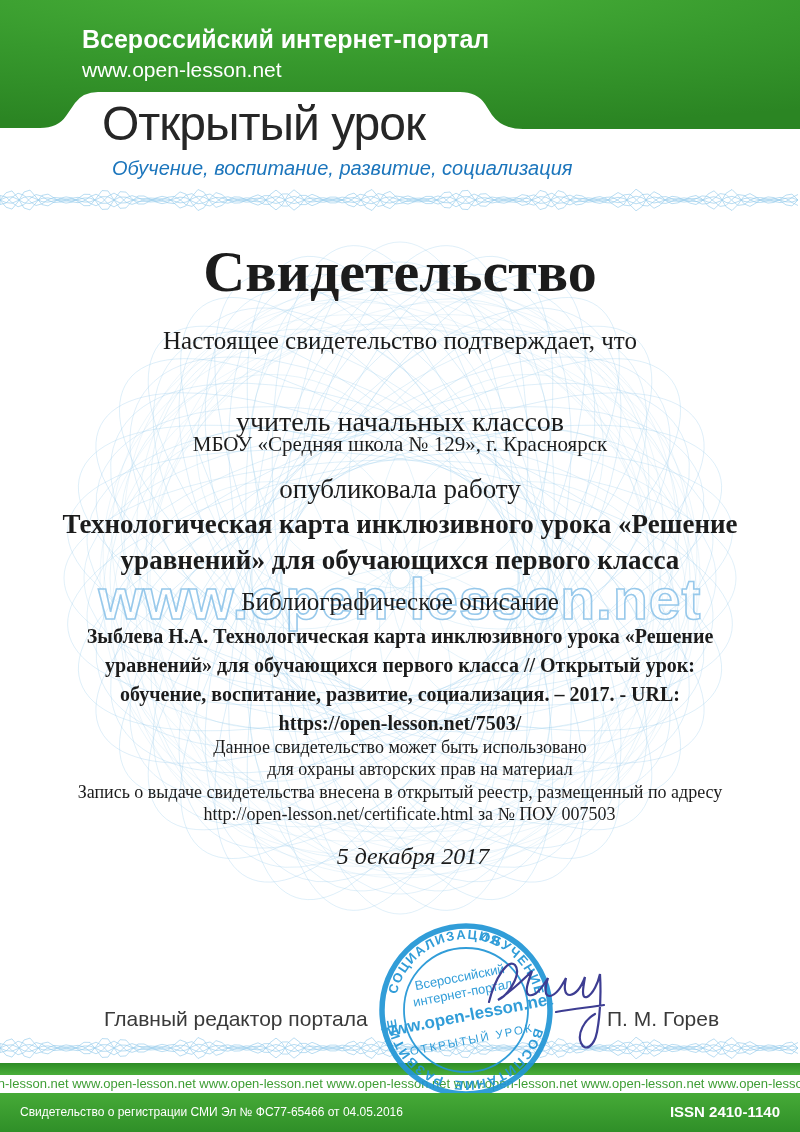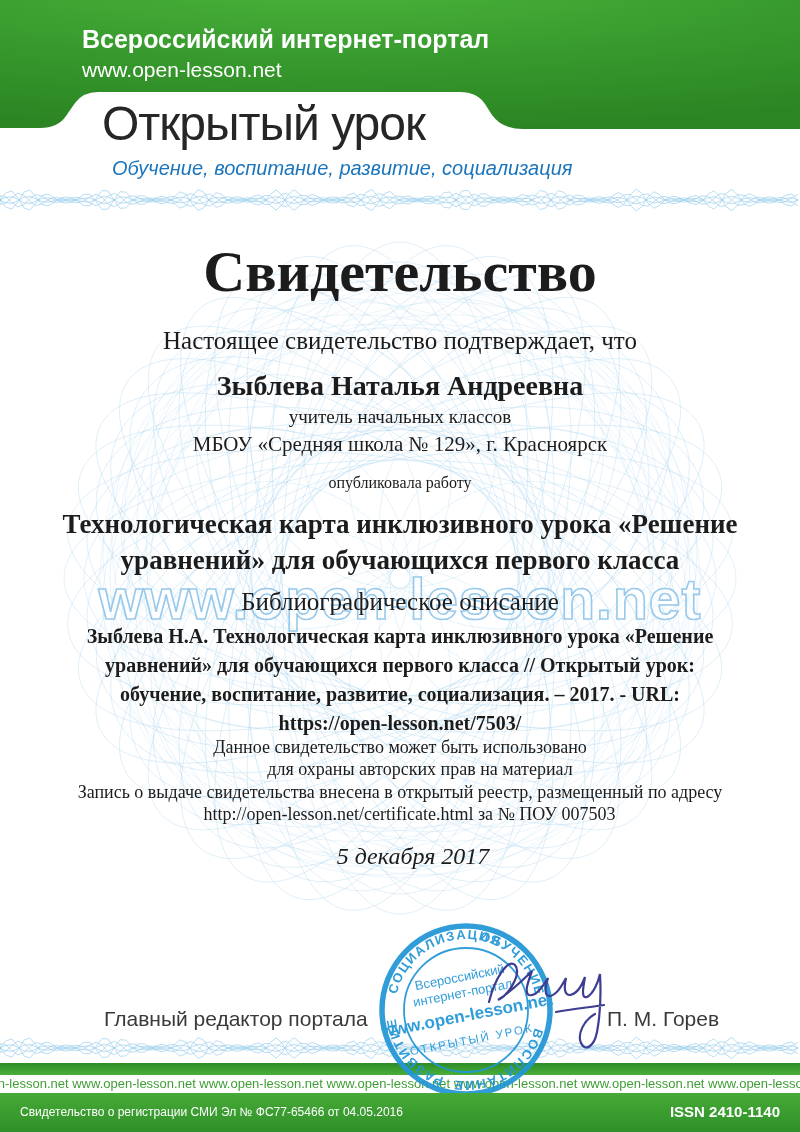--- a/index.html
+++ b/index.html
@@ -18,23 +18,23 @@
   .brand-title{position:absolute;left:102px;top:96px;z-index:3;color:#262626;font-size:48px;
     letter-spacing:-1px;}
   .brand-subtitle{position:absolute;left:112px;top:157px;z-index:3;color:#1b75bc;font-size:20px;
     font-style:italic;font-weight:normal;}
   
   .cert{position:absolute;left:0;right:0;z-index:2;text-align:center;
     font-family:"Liberation Serif","DejaVu Serif",serif;color:#1c1c1c;}
   .cert-title{top:238px;font-size:58px;font-weight:bold;}
   .confirm-line{top:327px;font-size:25px;}
   .recipient-name{top:370px;font-size:28px;font-weight:bold;}
-  .recipient-role{top:406px;font-size:19px;}
+  .recipient-role{top:406px;font-size:28px;}
   .recipient-school{top:432px;font-size:21px;}
-  .action-line{top:474px;font-size:16px;}
+  .action-line{top:474px;font-size:27px;}
   .work-title{top:506px;left:22px;right:22px;font-size:27px;font-weight:bold;line-height:36px;}
   .bib-heading{top:588px;font-size:25px;}
   .bib-entry{top:622px;left:72px;right:72px;font-size:20px;font-weight:bold;line-height:29px;}
   .usage1{top:737px;font-size:18px;}
   .usage2{top:759px;font-size:18px;padding-left:40px;}
   .registry1{top:782px;font-size:18px;}
   .registry2{top:804px;font-size:18px;margin-left:19px;}
   .cert-date{top:843px;font-size:24px;font-style:italic;margin-left:26px;}
   
   .editor-label{position:absolute;left:104px;top:1007px;z-index:2;color:#3a3a3a;font-size:21px;}
@@ -152,21 +152,20 @@
     </defs>
     <path d="M0,0 H800 V129 H523 Q502,129 492,115 L485,104 Q477,92 460,92 H98 Q83,92 75,103 L66,116 Q58,128 40,128 H0 Z" fill="url(#hg)"></path>
   </svg>
   <div class="portal-title">Всероссийский интернет-портал</div>
   <div class="portal-url">www.open-lesson.net</div>
   <div class="brand-title">Открытый урок</div>
   <div class="brand-subtitle">Обучение, воспитание, развитие, социализация</div>
 
   <div class="cert cert-title">Свидетельство</div>
   <div class="cert confirm-line">Настоящее свидетельство подтверждает, что</div>
-  <div class="cert recipient-name">Зыблева Наталья Андреевна</div>
   <div class="cert recipient-role">учитель начальных классов</div>
   <div class="cert recipient-school">МБОУ «Средняя школа № 129», г. Красноярск</div>
   <div class="cert action-line">опубликовала работу</div>
   <div class="cert work-title">Технологическая карта инклюзивного урока «Решение уравнений» для обучающихся первого класса</div>
   <div class="cert bib-heading">Библиографическое описание</div>
   <div class="cert bib-entry">Зыблева Н.А. Технологическая карта инклюзивного урока «Решение уравнений» для обучающихся первого класса // Открытый урок: обучение, воспитание, развитие, социализация. – 2017. - URL: https://open-lesson.net/7503/</div>
   <div class="cert usage1">Данное свидетельство может быть использовано</div>
   <div class="cert usage2">для охраны авторских прав на материал</div>
   <div class="cert registry1">Запись о выдаче свидетельства внесена в открытый реестр, размещенный по адресу</div>
   <div class="cert registry2">http://open-lesson.net/certificate.html за № ПОУ 007503</div>

